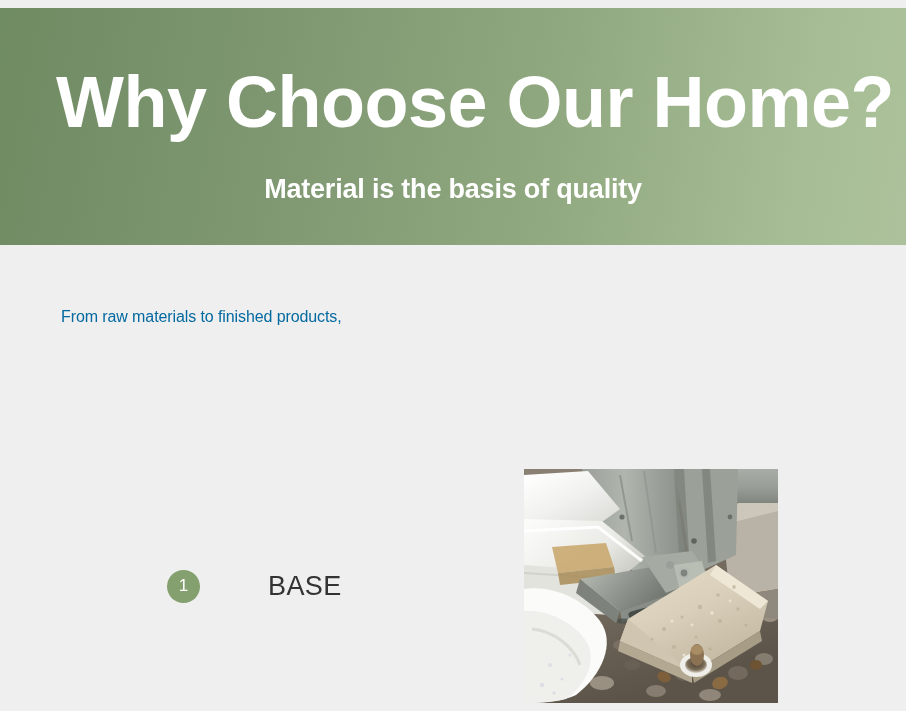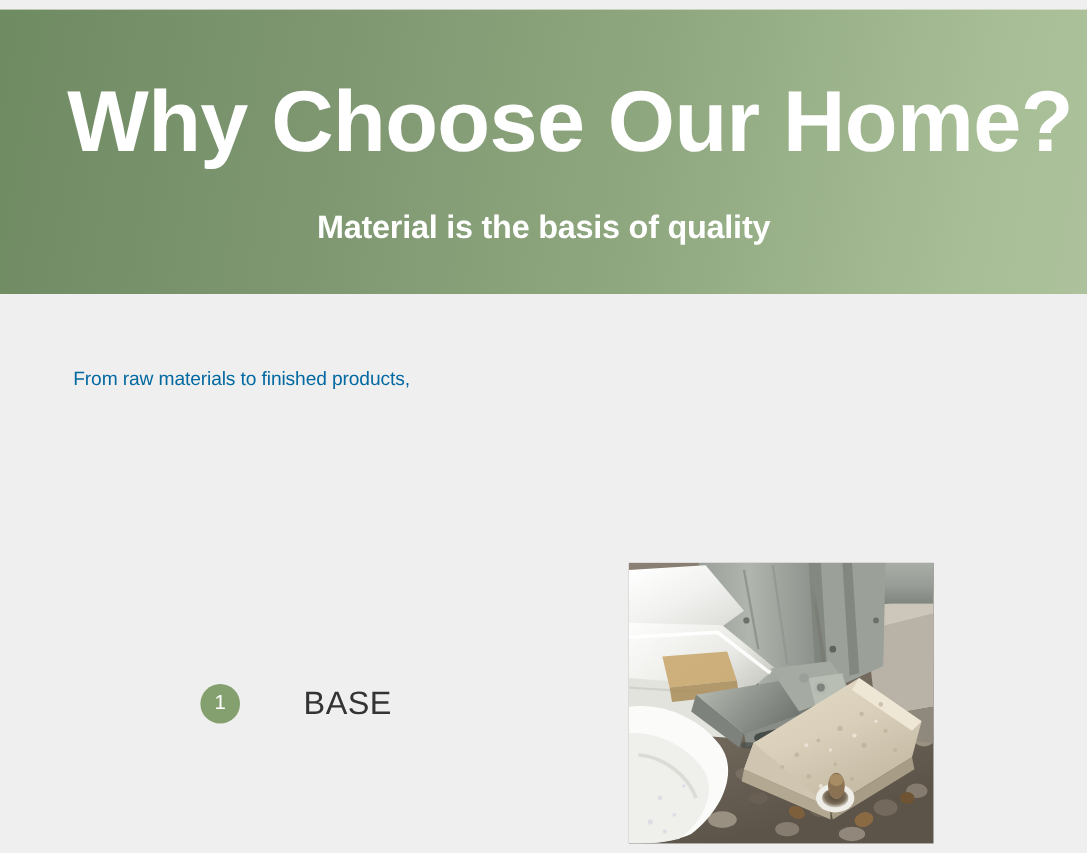--- a/index.html
+++ b/index.html
@@ -86,21 +86,21 @@
     color: #ffffff;
     font-size: 17px;
     font-weight: normal;
     display: flex;
     align-items: center;
     justify-content: center;
     flex: none;
     box-shadow: 0 0 0 0 rgba(0,0,0,0);
   }
   .step-label {
-    margin-left: 53px;
+    margin-left: 68px;
     font-size: 27px;
     font-weight: normal;
     color: #333333;
     letter-spacing: 0.4px;
     white-space: nowrap;
   }
 
   
   .photo-frame {
     position: absolute;

